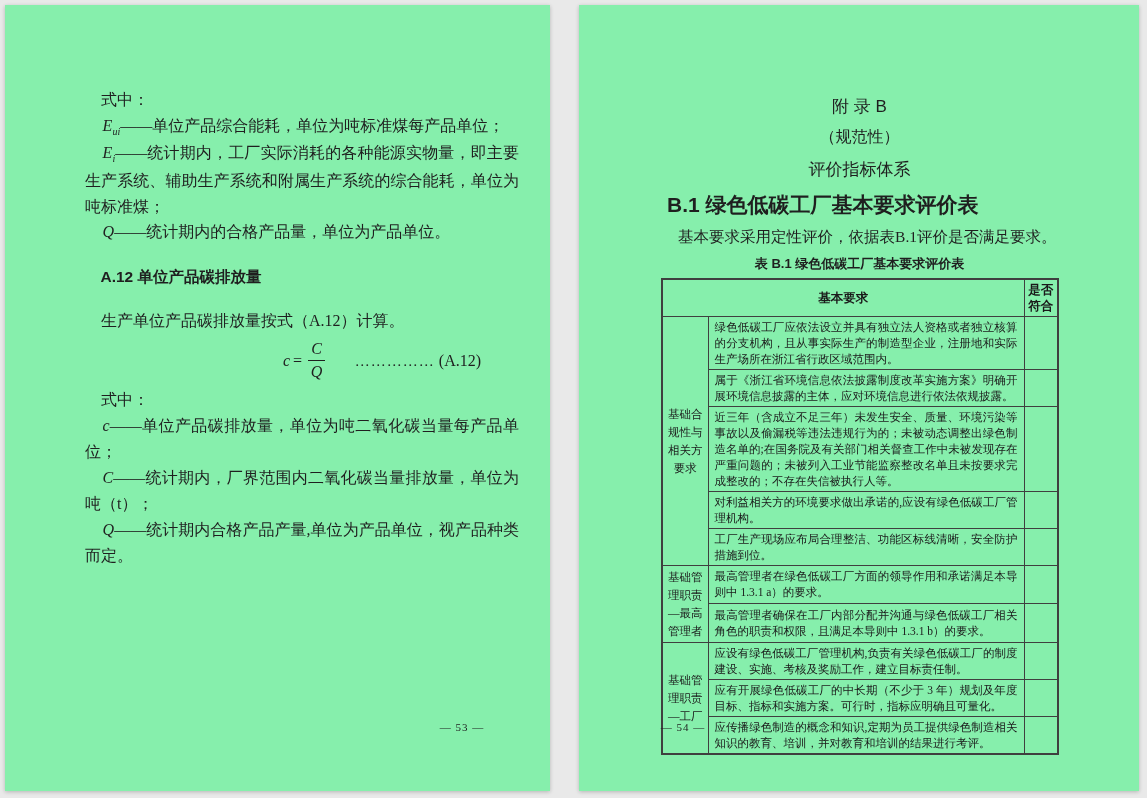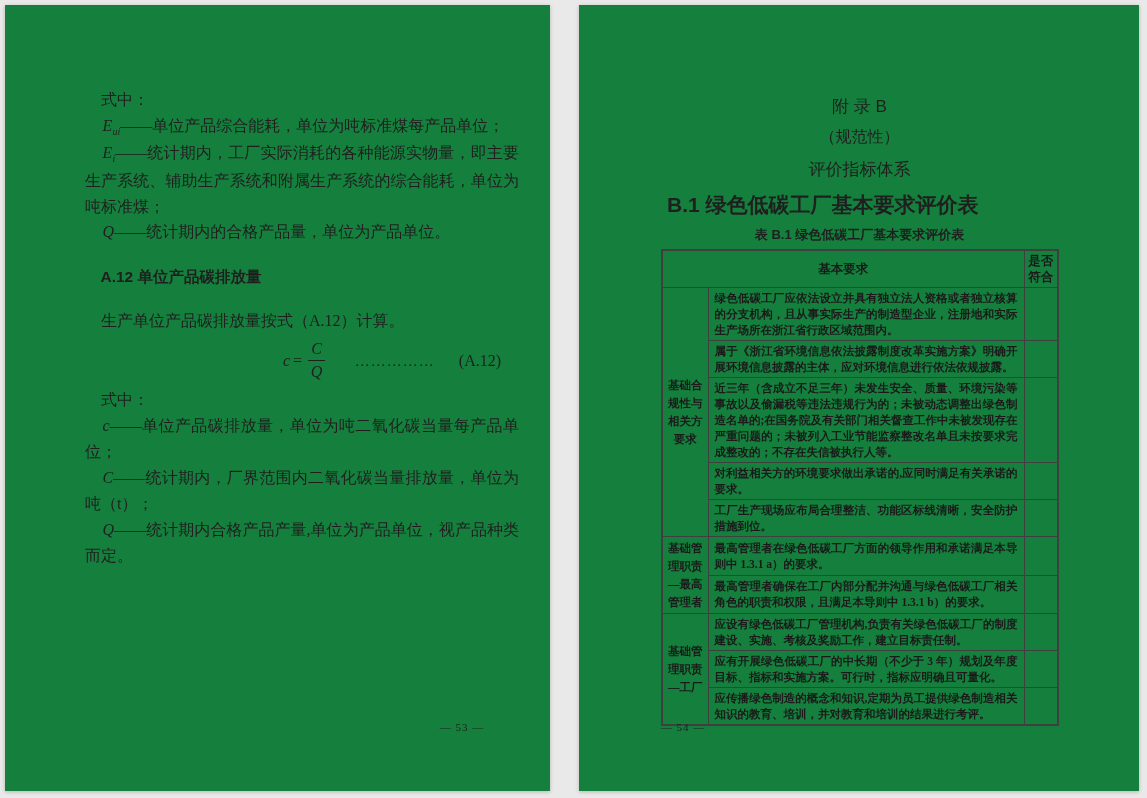--- a/index.html
+++ b/index.html
@@ -8,21 +8,21 @@
     background: #e9e9e9;
     position: relative;
     overflow: hidden;
     font-family: "Liberation Serif", "DejaVu Serif", serif;
     color: #1f1f1f;
   }
   .page {
     position: absolute;
     top: 5px;
     height: 786px;
-    background: #15803d;
+    background: #86efac;
     box-shadow: 0 1px 4px rgba(0,0,0,0.22);
   }
   #page-53 { left: 5px;   width: 545px; }
   #page-54 { left: 579px; width: 560px; }
 
   
   .content-53 {
     position: absolute;
     left: 80px; top: 82px; width: 434px;
     font-size: 16px; line-height: 1.62;
@@ -47,21 +47,21 @@
   }
   .frac {
     display: inline-flex; flex-direction: column;
     text-align: center; margin-left: 6px;
     font-style: italic;
   }
   .frac .num { border-bottom: 1px solid #1f1f1f; padding: 0 3px 1px; }
   .frac .den { padding-top: 1px; }
   .f-eq   { margin-left: 3px; }
   .f-dots { margin-left: 30px; letter-spacing: 1px; font-size: 15px; }
-  .f-lbl  { margin-left: 24px; }
+  .f-lbl  { margin-left: 4px; }
 
   .page-number {
     position: absolute;
     top: 716px;
     transform: translateX(-50%);
     font-size: 11px;
     letter-spacing: 1px;
     white-space: nowrap;
   }
   #pn-53 { left: 457px; }
@@ -102,21 +102,21 @@
   }
   table.btable {
     border-collapse: collapse;
     width: 398px;
     border: 2px solid #3f3f3f;
     font-size: 11.5px;
     line-height: 16px;
     color: #1a1a1a;
     table-layout: fixed;
   }
-  .btable td, .btable th { border: 1px solid #3f3f3f; vertical-align: middle; font-weight: bold; }
+  .btable td, .btable th { border: 1px solid #3f3f3f; vertical-align: middle; }
   .btable th {
     font-weight: bold;
     text-align: center;
     font-size: 12.5px;
     padding: 2px 2px;
     line-height: 16px;
   }
   .btable th.h-chk { word-break: break-all; }
   .btable td.cat {
     padding: 2px 0;
@@ -173,20 +173,21 @@
 
 <div class="page" id="page-54">
   <div class="content-54">
 
     <div class="h-center h-appendix">附 录 B</div>
     <div class="h-center h-normative">（规范性）</div>
     <div class="h-center h-title">评价指标体系</div>
 
     <div class="h-b1">B.1 绿色低碳工厂基本要求评价表</div>
 
+    <p class="intro-54">基本要求采用定性评价，依据表B.1评价是否满足要求。</p>
 
     <div class="tbl-caption">表 B.1 绿色低碳工厂基本要求评价表</div>
 
     <table class="btable">
       <colgroup>
         <col style="width:46px">
           <col>
           <col style="width:34px">
       </colgroup>
       <tbody>
@@ -202,21 +203,21 @@
       </tr>
       <tr>
         <td class="req">属于《浙江省环境信息依法披露制度改革实施方案》明确开展环境信息披露的主体，应对环境信息进行依法依规披露。</td>
         <td class="chk"></td>
       </tr>
       <tr>
         <td class="req">近三年（含成立不足三年）未发生安全、质量、环境污染等事故以及偷漏税等违法违规行为的；未被动态调整出绿色制造名单的;在国务院及有关部门相关督查工作中未被发现存在严重问题的；未被列入工业节能监察整改名单且未按要求完成整改的；不存在失信被执行人等。</td>
         <td class="chk"></td>
       </tr>
       <tr>
-        <td class="req">对利益相关方的环境要求做出承诺的,应同时满足有关承诺的要求。</td>
+        <td class="req">对利益相关方的环境要求做出承诺的,应设有绿色低碳工厂管理机构。</td>
         <td class="chk"></td>
       </tr>
       <tr>
         <td class="req">工厂生产现场应布局合理整洁、功能区标线清晰，安全防护措施到位。</td>
         <td class="chk"></td>
       </tr>
 
       <tr>
         <td class="cat" rowspan="2">基础管理职责—最高管理者</td>
         <td class="req">最高管理者在绿色低碳工厂方面的领导作用和承诺满足本导则中 1.3.1 a）的要求。</td>

